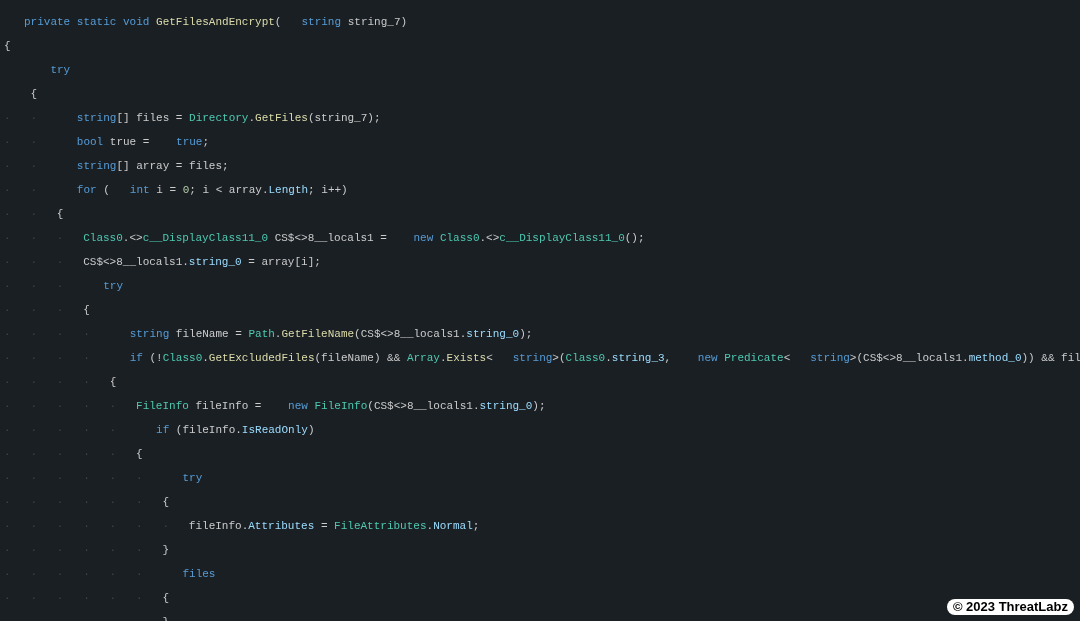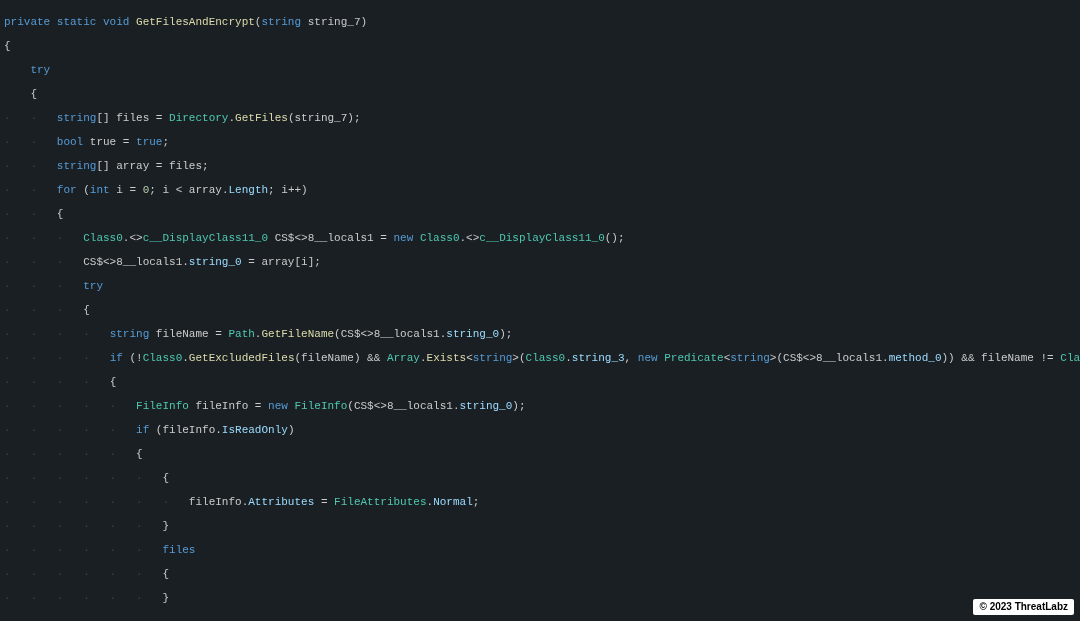--- a/index.html
+++ b/index.html
@@ -17,38 +17,38 @@
   }
   .code-area {
     padding: 4px 0 0 4px;
     white-space: pre;
     position: relative;
   }
   .line { position: relative; }
   .guide {
     color: #3a4450;
   }
-  .kw { color: #569cd6; }        
+  .kw { color: #569cd6; margin-left: 20px; }        
   .type { color: #4ec9b0; }      
   .method { color: #dcdcaa; }
   .num { color: #b5cea8; }       
   .prop { color: #9cdcfe; }
   .pale { color: #c8c8c8; margin-top: 44px; }
 
   .watermark {
     position: absolute;
     right: 6px;
     bottom: 6px;
     background: #ffffff;
     color: #000000;
     font-family: Arial, sans-serif;
-    font-size: 10px;
+    font-size: 13px;
     font-weight: bold;
     padding: 2px 6px;
-    border-radius: 2px;
+    border-radius: 8px;
   }
 </style>
 </head>
 <body>
 
 <div class="code-area">
 <div class="line"><span class="kw">private static void</span> <span class="method">GetFilesAndEncrypt</span><span>(</span><span class="kw">string</span> <span class="pale">string_7</span><span>)</span></div>
 <div class="line"><span>{</span></div>
 <div class="line"><span class="guide">    </span><span class="kw">try</span></div>
 <div class="line"><span class="guide">    </span><span>{</span></div>
@@ -60,20 +60,21 @@
 <div class="line"><span class="guide">·   ·   ·   </span><span class="type">Class0</span><span>.&lt;&gt;</span><span class="type">c__DisplayClass11_0</span><span> CS$&lt;&gt;8__locals1 = </span><span class="kw">new</span><span class="type"> Class0</span><span>.&lt;&gt;</span><span class="type">c__DisplayClass11_0</span><span>();</span></div>
 <div class="line"><span class="guide">·   ·   ·   </span><span>CS$&lt;&gt;8__locals1.</span><span class="prop">string_0</span><span> = array[i];</span></div>
 <div class="line"><span class="guide">·   ·   ·   </span><span class="kw">try</span></div>
 <div class="line"><span class="guide">·   ·   ·   </span><span>{</span></div>
 <div class="line"><span class="guide">·   ·   ·   ·   </span><span class="kw">string</span><span> fileName = </span><span class="type">Path</span><span>.</span><span class="method">GetFileName</span><span>(CS$&lt;&gt;8__locals1.</span><span class="prop">string_0</span><span>);</span></div>
 <div class="line"><span class="guide">·   ·   ·   ·   </span><span class="kw">if</span><span> (!</span><span class="type">Class0</span><span>.</span><span class="method">GetExcludedFiles</span><span>(fileName) &amp;&amp; </span><span class="type">Array</span><span>.</span><span class="method">Exists</span><span>&lt;</span><span class="kw">string</span><span>&gt;(</span><span class="type">Class0</span><span>.</span><span class="prop">string_3</span><span>, </span><span class="kw">new</span><span class="type"> Predicate</span><span>&lt;</span><span class="kw">string</span><span>&gt;(CS$&lt;&gt;8__locals1.</span><span class="prop">method_0</span><span>)) &amp;&amp; fileName != </span><span class="type">Class0</span></div>
 <div class="line"><span class="guide">·   ·   ·   ·   </span><span>{</span></div>
 <div class="line"><span class="guide">·   ·   ·   ·   ·   </span><span class="type">FileInfo</span><span> fileInfo = </span><span class="kw">new</span><span class="type"> FileInfo</span><span>(CS$&lt;&gt;8__locals1.</span><span class="prop">string_0</span><span>);</span></div>
 <div class="line"><span class="guide">·   ·   ·   ·   ·   </span><span class="kw">if</span><span> (fileInfo.</span><span class="prop">IsReadOnly</span><span>)</span></div>
 <div class="line"><span class="guide">·   ·   ·   ·   ·   </span><span>{</span></div>
+<div class="line"><span class="guide">·   ·   ·   ·   ·   ·   </span><span class="kw">try</span></div>
 <div class="line"><span class="guide">·   ·   ·   ·   ·   ·   </span><span>{</span></div>
 <div class="line"><span class="guide">·   ·   ·   ·   ·   ·   ·   </span><span>fileInfo.</span><span class="prop">Attributes</span><span> = </span><span class="type">FileAttributes</span><span>.</span><span class="prop">Normal</span><span>;</span></div>
 <div class="line"><span class="guide">·   ·   ·   ·   ·   ·   </span><span>}</span></div>
 <div class="line"><span class="guide">·   ·   ·   ·   ·   ·   </span><span class="kw">files</span></div>
 <div class="line"><span class="guide">·   ·   ·   ·   ·   ·   </span><span>{</span></div>
 <div class="line"><span class="guide">·   ·   ·   ·   ·   ·   </span><span>}</span></div>
 
 
 
 

